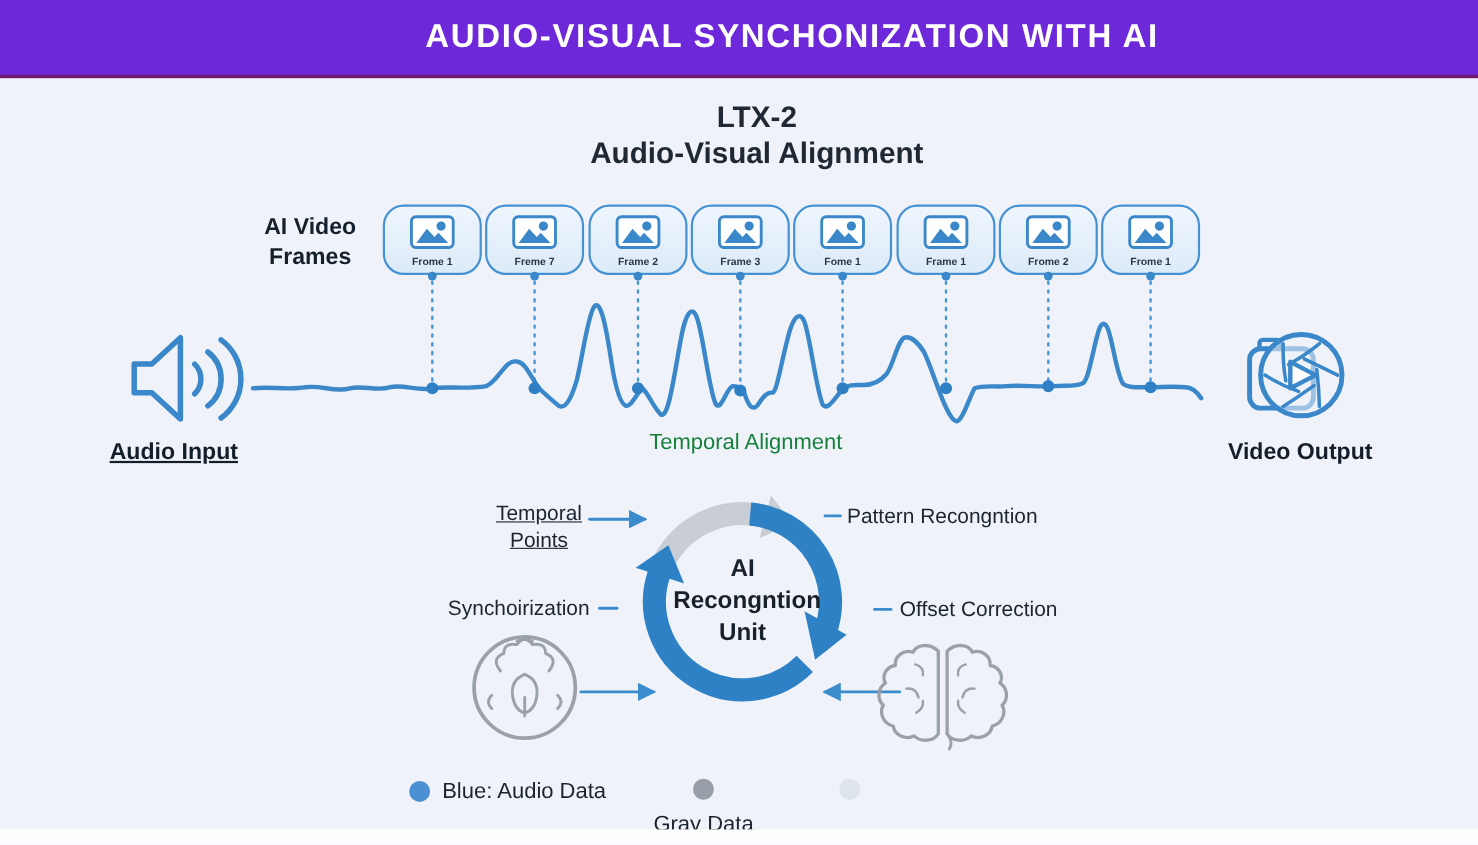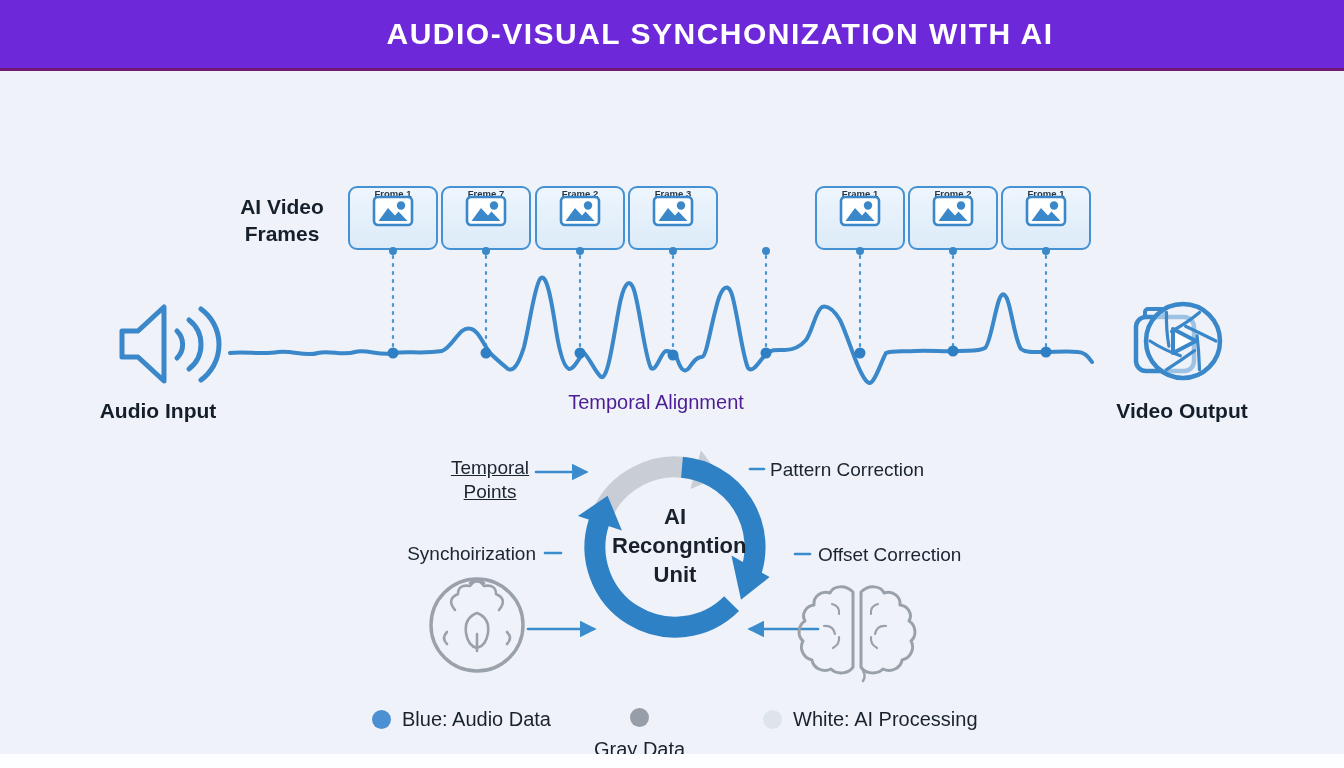--- a/index.html
+++ b/index.html
@@ -8,28 +8,28 @@
   .banner{position:absolute;top:0;left:0;width:1344px;height:68px;background:#6d28d9;
           border-bottom:3px solid #701a75;display:flex;align-items:center;justify-content:center;padding-left:48px;}
   .banner-title{color:#ffffff;font-size:30px;font-weight:700;letter-spacing:1.5px;}
   .bottom-strip{position:absolute;left:0;bottom:0;width:1344px;height:14px;background:#fdfeff;}
   .t{position:absolute;}
   .center{text-align:center;}
   .right{text-align:right;}
   .diagram-title{left:472px;top:90px;width:432px;font-size:27px;font-weight:700;line-height:33px;color:#1f2833;}
   .frames-label{left:224px;top:193px;width:116px;font-size:21px;font-weight:700;line-height:27px;color:#15202b;}
   .frame-card{position:absolute;top:186px;width:90px;height:64px;background:linear-gradient(180deg,#eef5fd,#dcebf8);
-              border:2.5px solid #4492d4;border-radius:9px;box-sizing:border-box;
-              display:flex;flex-direction:column;align-items:center;justify-content:flex-start;}
+              border:2.5px solid #4492d4;border-radius:19px;box-sizing:border-box;
+              display:flex;flex-direction:column;align-items:center;justify-content:flex-end;}
   .frame-card .pic{position:absolute;top:7px;left:50%;transform:translateX(-50%);}
   .frame-label{font-size:9.5px;font-weight:700;color:#2a3642;margin-bottom:4px;}
   .io-label{font-size:21px;font-weight:700;color:#141e29;}
-  .audio-label{left:88px;top:399px;width:140px;}
+  .audio-label{left:88px;top:399px;width:140px;text-decoration:underline;}
   .video-label{left:1106px;top:399px;width:152px;}
-  .wave-caption{left:556px;top:391px;width:200px;font-size:20px;color:#4c1d95;}
+  .wave-caption{left:578px;top:391px;width:200px;font-size:20px;color:#15803d;}
   .proc-label{font-size:19px;color:#1b242f;line-height:24px;}
   .lbl-temporal{left:440px;top:456px;width:100px;text-decoration:underline;}
   .lbl-sync{left:400px;top:542px;width:136px;}
   .lbl-pattern{left:770px;top:458px;width:230px;}
   .lbl-offset{left:818px;top:543px;width:200px;}
   .ai-core{left:612px;top:502px;width:126px;font-size:22px;font-weight:700;line-height:29px;color:#18212b;}
   .legend-item{position:absolute;top:708px;display:flex;align-items:center;gap:11px;}
   .legend-dot{width:19px;height:19px;border-radius:50%;flex:0 0 auto;}
   .legend-text{font-size:20px;color:#1a232d;}
   .li-1{left:372px;justify-content:space-between;} .li-2{left:594px;flex-direction:column;} .li-3{left:763px;}
@@ -38,20 +38,24 @@
 </style>
 </head>
 <body>
 
 <div class="page">
 
   <div class="banner">
     <div class="banner-title">AUDIO-VISUAL SYNCHONIZATION WITH AI</div>
   </div>
 
+  <div class="t diagram-title center">
+    <div>LTX-2</div>
+    <div>Audio-Visual Alignment</div>
+  </div>
 
   <div class="t frames-label center">
     <div>AI Video</div>
     <div>Frames</div>
   </div>
 
   <div class="frame-card" style="left:348px">
     <span class="pic">
         <svg width="42" height="32" viewBox="0 0 42 32">
           <rect x="2" y="2" width="38" height="28" rx="4" fill="#ffffff" stroke="#3a87c9" stroke-width="2.6"></rect>
@@ -83,20 +87,30 @@
   </div>
   <div class="frame-card" style="left:628px">
     <span class="pic">
         <svg width="42" height="32" viewBox="0 0 42 32">
           <rect x="2" y="2" width="38" height="28" rx="4" fill="#ffffff" stroke="#3a87c9" stroke-width="2.6"></rect>
           <circle cx="29" cy="10.5" r="4.2" fill="#3a87c9"></circle>
           <path d="M6.5 26 L16 13 L23 20.5 L26.5 16.5 L35.5 26 Z" fill="#3a87c9"></path>
         </svg>
       </span>
     <span class="frame-label">Frame 3</span>
+  </div>
+  <div class="frame-card" style="left:721px">
+    <span class="pic">
+        <svg width="42" height="32" viewBox="0 0 42 32">
+          <rect x="2" y="2" width="38" height="28" rx="4" fill="#ffffff" stroke="#3a87c9" stroke-width="2.6"></rect>
+          <circle cx="29" cy="10.5" r="4.2" fill="#3a87c9"></circle>
+          <path d="M6.5 26 L16 13 L23 20.5 L26.5 16.5 L35.5 26 Z" fill="#3a87c9"></path>
+        </svg>
+      </span>
+    <span class="frame-label">Fome 1</span>
   </div>
   <div class="frame-card" style="left:815px">
     <span class="pic">
         <svg width="42" height="32" viewBox="0 0 42 32">
           <rect x="2" y="2" width="38" height="28" rx="4" fill="#ffffff" stroke="#3a87c9" stroke-width="2.6"></rect>
           <circle cx="29" cy="10.5" r="4.2" fill="#3a87c9"></circle>
           <path d="M6.5 26 L16 13 L23 20.5 L26.5 16.5 L35.5 26 Z" fill="#3a87c9"></path>
         </svg>
       </span>
     <span class="frame-label">Frame 1</span>
@@ -274,36 +288,35 @@
 
   <div class="t io-label audio-label center">Audio Input</div>
   <div class="t io-label video-label center">Video Output</div>
   <div class="t wave-caption center">Temporal Alignment</div>
 
   <div class="t proc-label lbl-temporal center">
     <div>Temporal</div>
     <div>Points</div>
   </div>
   <div class="t proc-label lbl-sync right">Synchoirization</div>
-  <div class="t proc-label lbl-pattern">Pattern Correction</div>
+  <div class="t proc-label lbl-pattern">Pattern Recongntion</div>
   <div class="t proc-label lbl-offset">Offset Correction</div>
 
   <div class="t ai-core center">
     <div>AI</div>
     <div>Recongntion</div>
     <div>Unit</div>
   </div>
 
   <div class="legend-item li-1">
     <span class="legend-dot" style="background:#4a90d2"></span>
     <span class="legend-text">Blue: Audio Data</span>
   </div>
   <div class="legend-item li-2">
     <span class="legend-dot" style="background:#979ea7"></span>
     <span class="legend-text">Gray Data</span>
   </div>
   <div class="legend-item li-3">
     <span class="legend-dot" style="background:#dde4ec"></span>
-    <span class="legend-text">White: AI Processing</span>
   </div>
 
   <div class="bottom-strip"></div>
 </div>
 
 </body></html>

